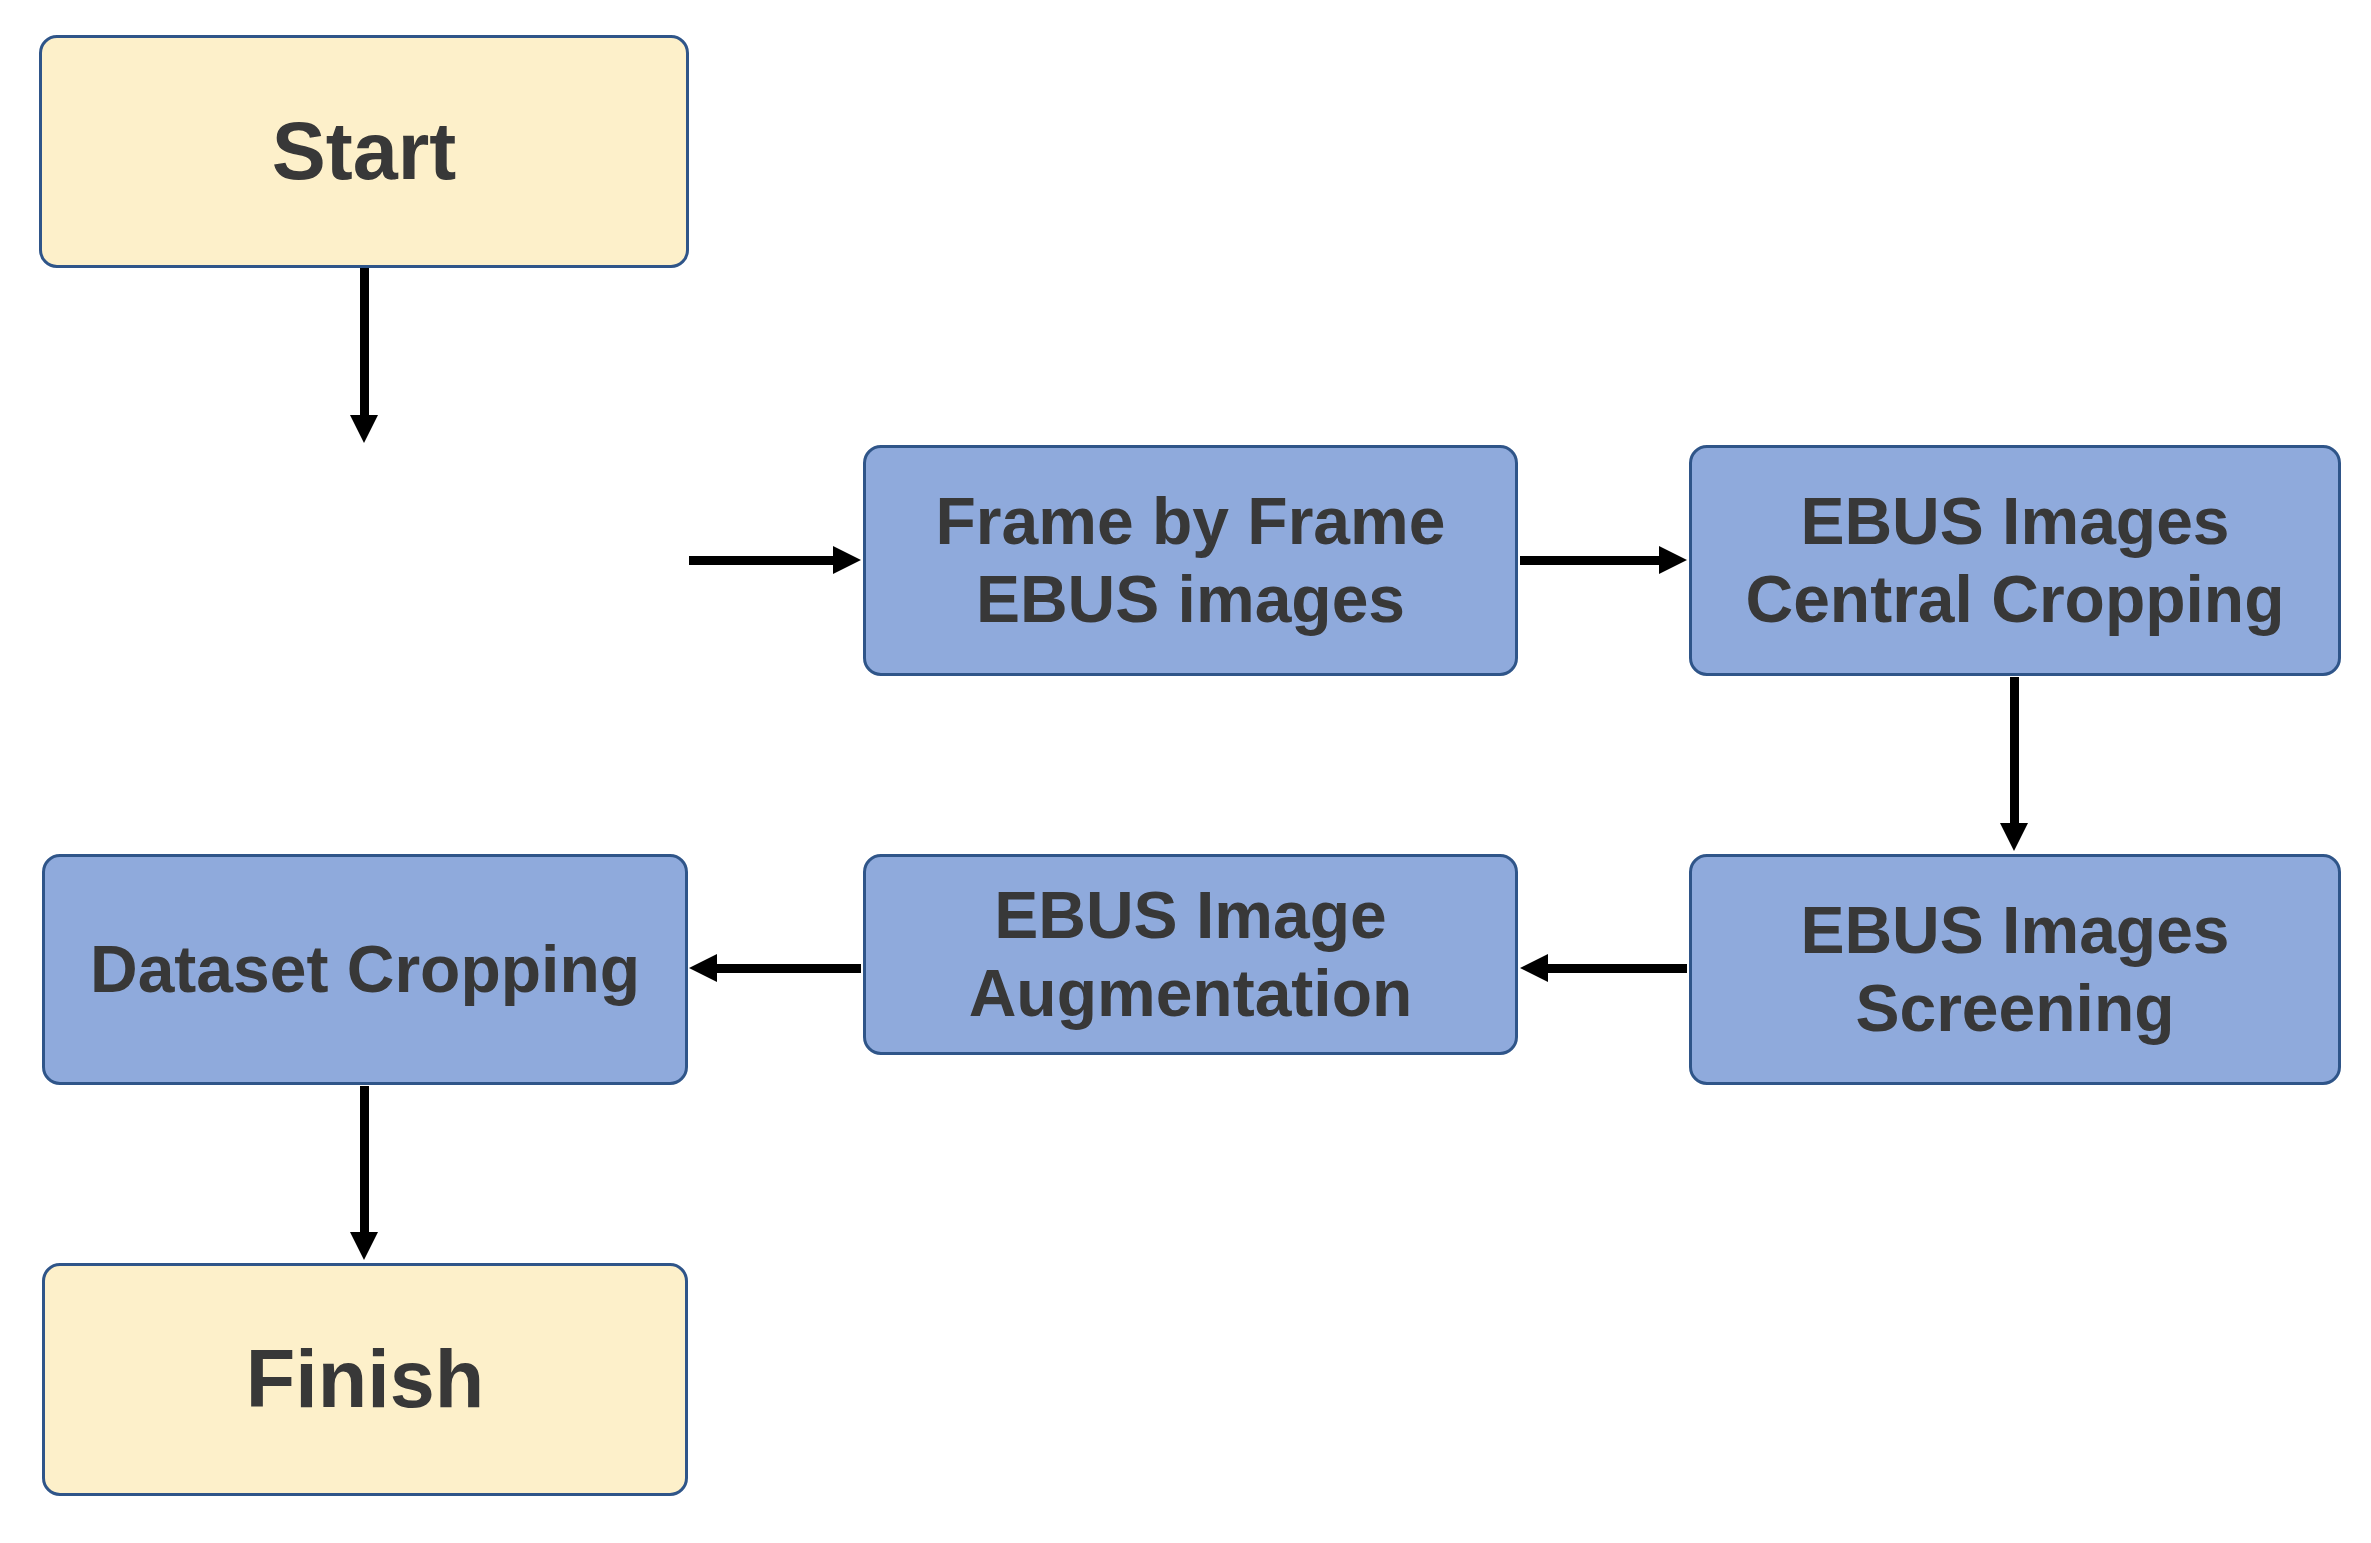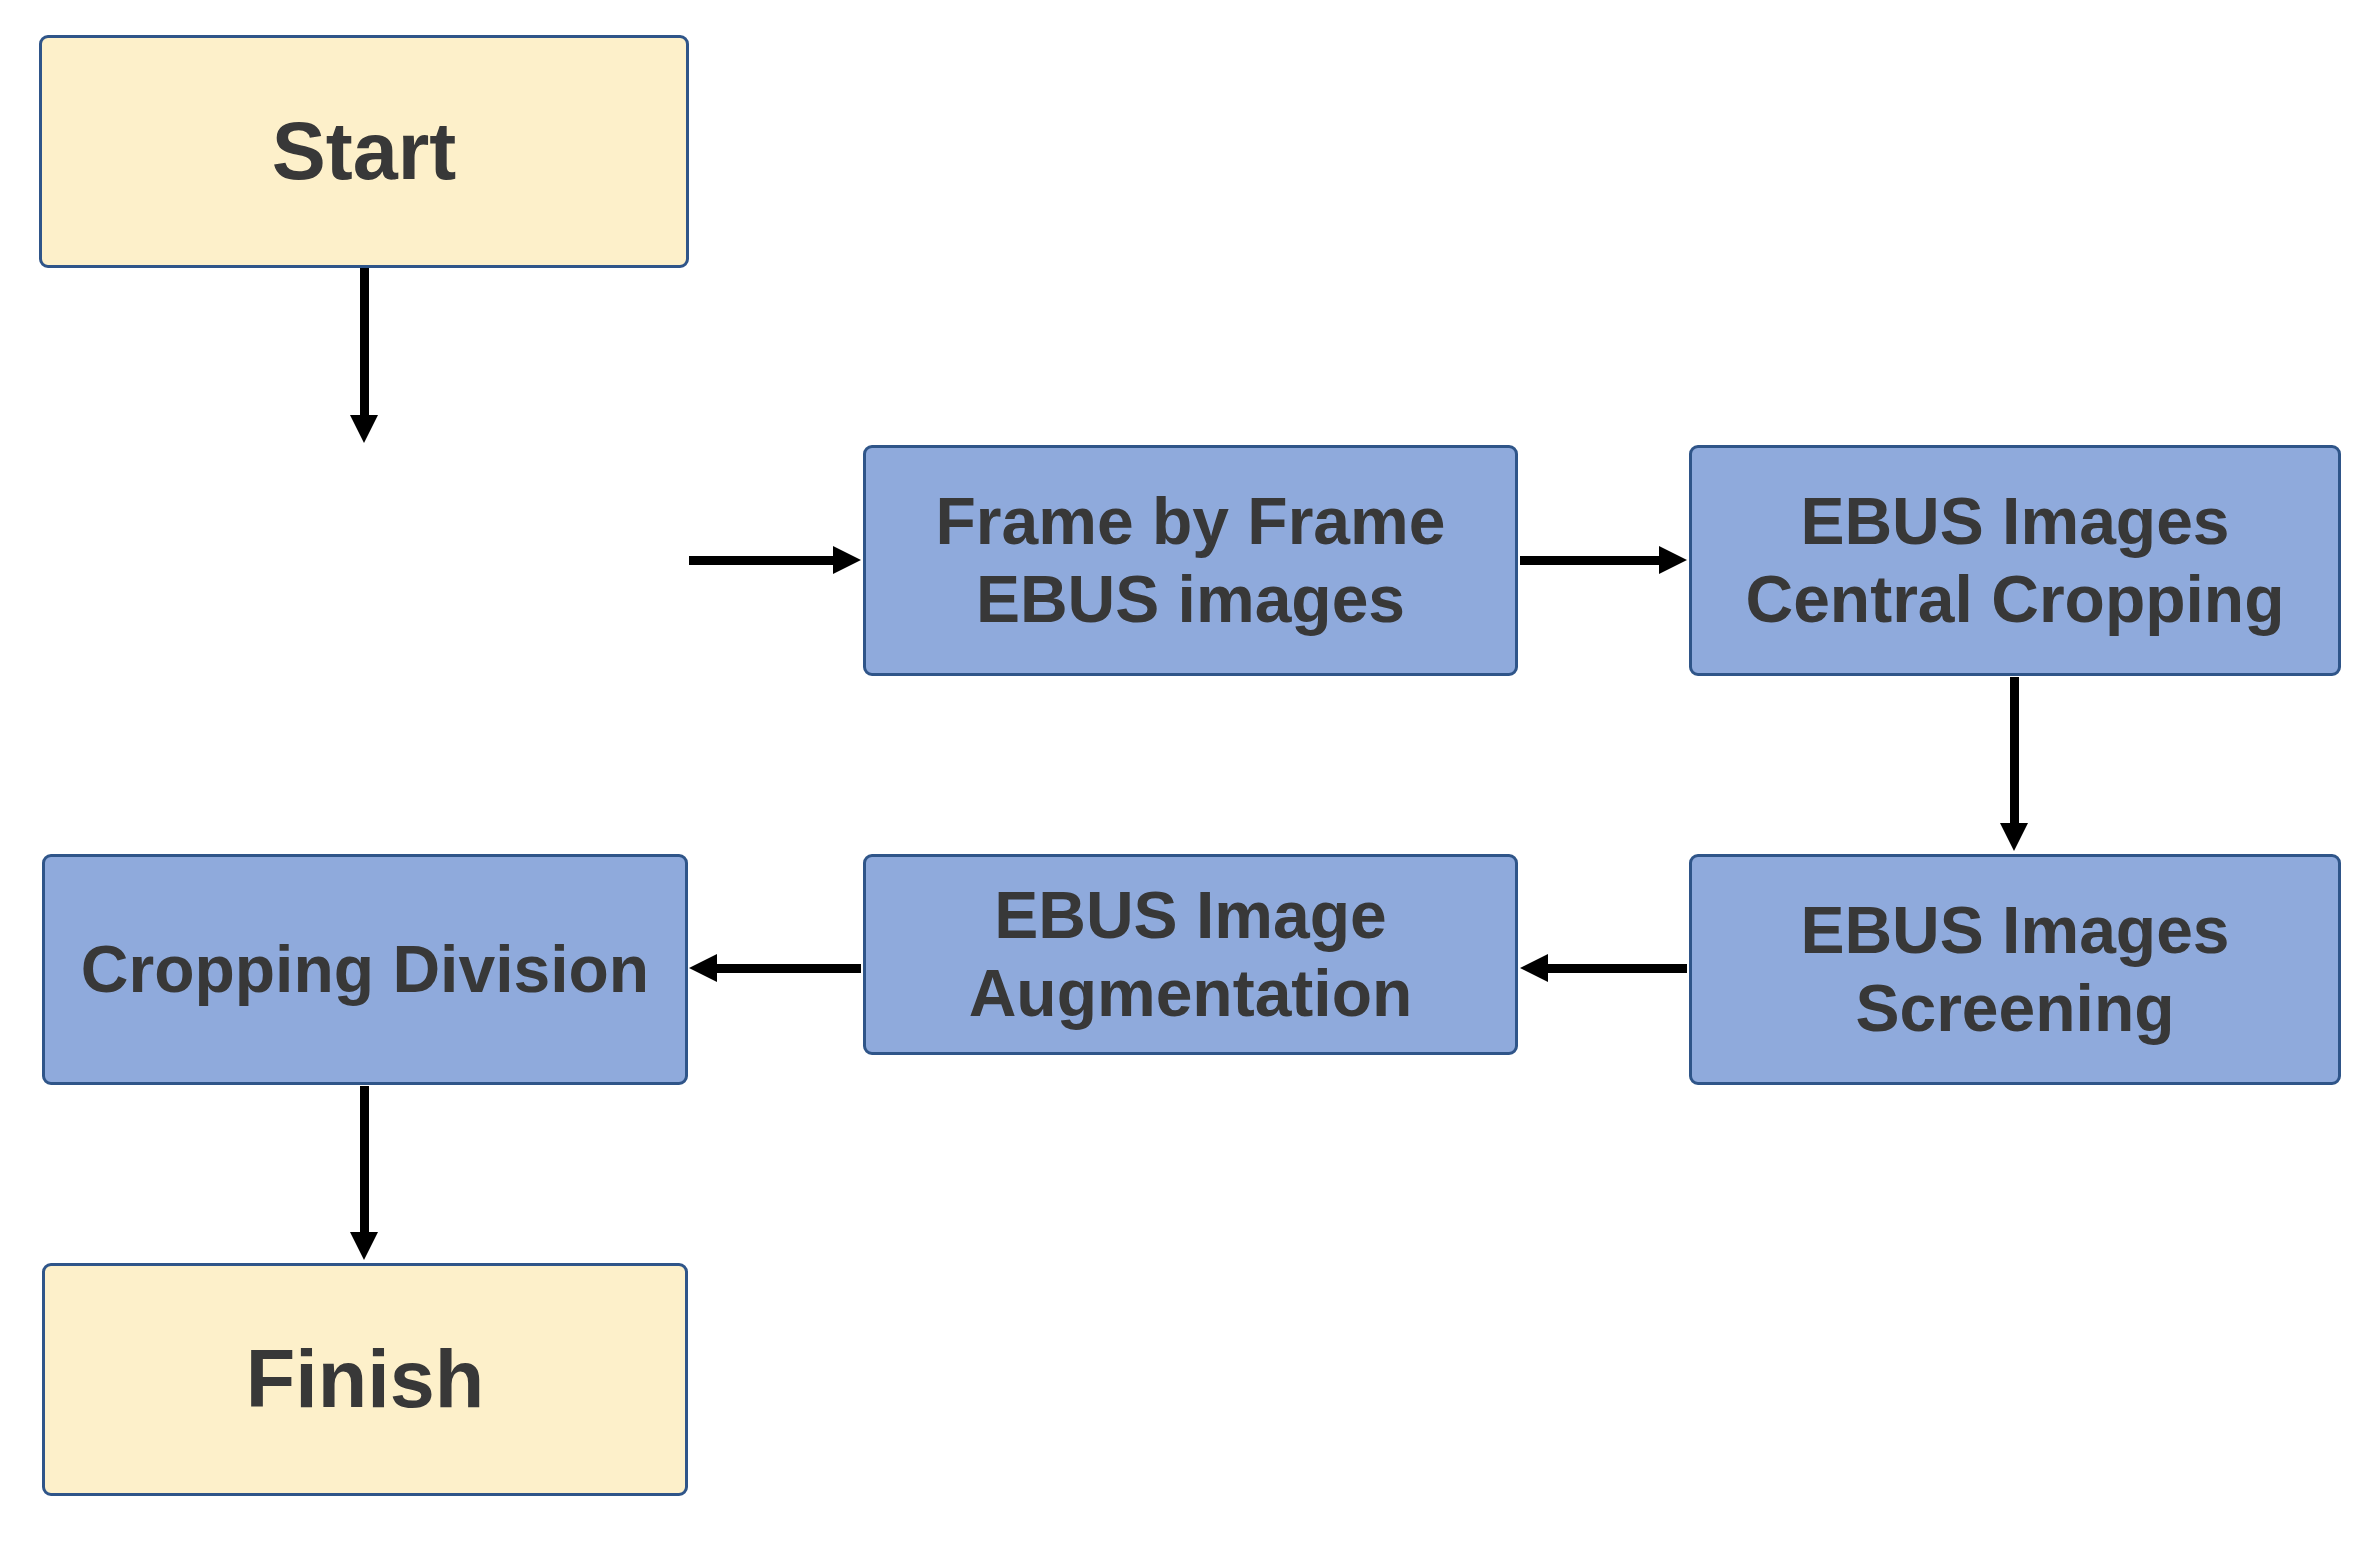--- a/index.html
+++ b/index.html
@@ -21,21 +21,21 @@
   }
   .canvas { position: absolute; inset: 0; }
 
   .node {
     position: absolute;
     display: flex;
     align-items: center;
     justify-content: center;
     text-align: center;
     border: 3.7px solid var(--color-node-border);
-    border-radius: 9px;
+    border-radius: 18px;
     color: var(--color-text);
     font-weight: bold;
     white-space: pre-line;
     line-height: 1.18;
   }
   .node.terminal { background: var(--color-terminal-fill); font-size: 81px; }
   .node.process  { background: var(--color-process-fill);  font-size: 66px; }
 
   #n-start            { left: 39px;   top: 35px;   width: 650px; height: 233px; }
   #n-ebus-videos      { left: 42px;   top: 445px;  width: 646px; height: 229px; }
@@ -110,21 +110,21 @@
     <span>EBUS Images
 Screening</span>
   </div>
 
   <div class="node process" id="n-augmentation">
     <span>EBUS Image
 Augmentation</span>
   </div>
 
   <div class="node process" id="n-dataset-division">
-    <span>Cropping Division</span>
+    <span>Dataset Cropping</span>
   </div>
 
   <div class="node terminal" id="n-finish">
     <span>Finish</span>
   </div>
 
   <div class="arrow v" id="a1">
     <div class="stem"></div>
     <div class="head"></div>
   </div>

